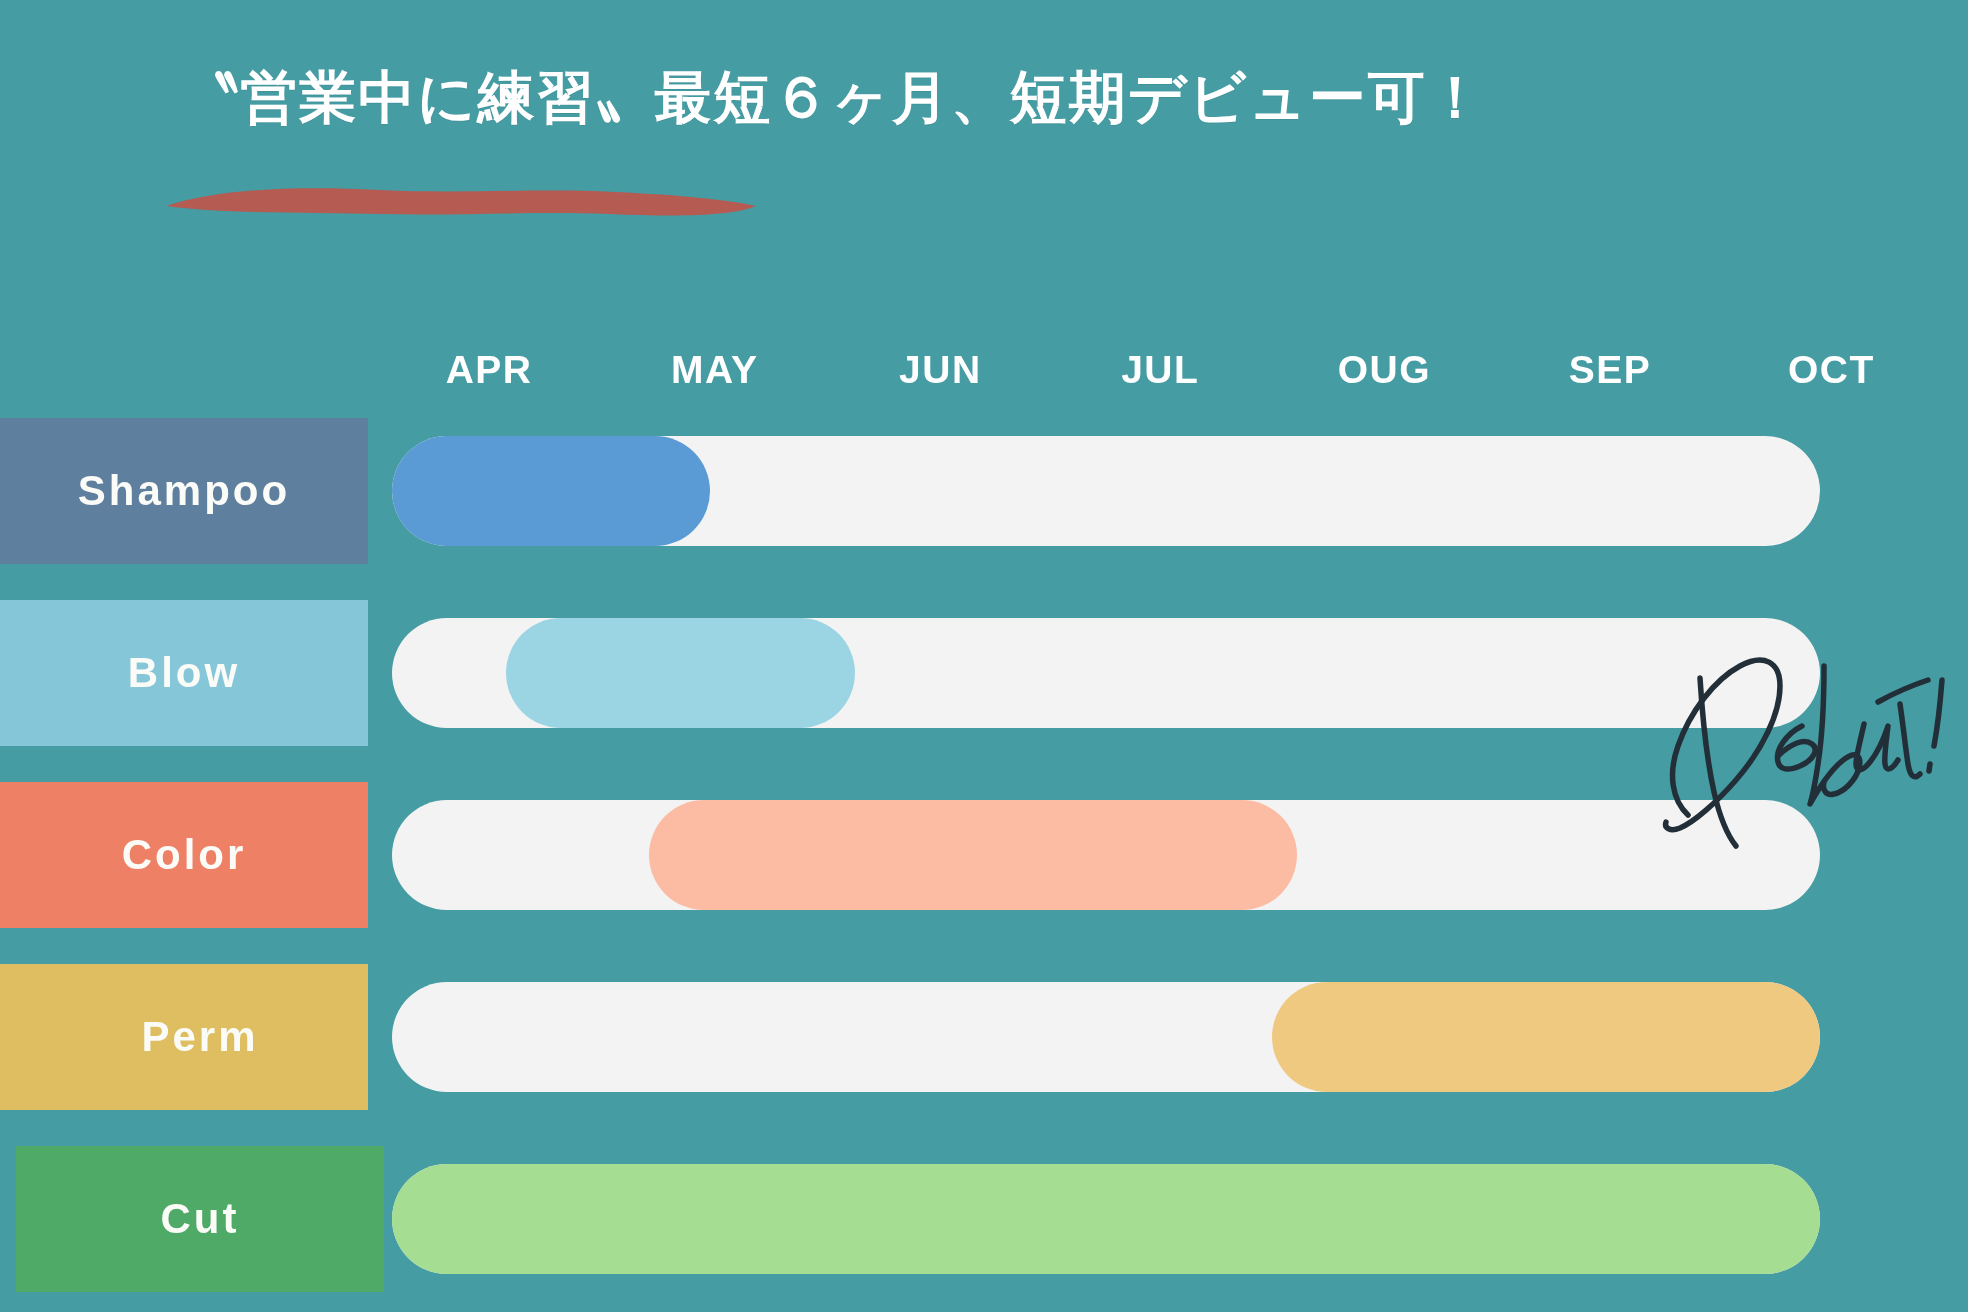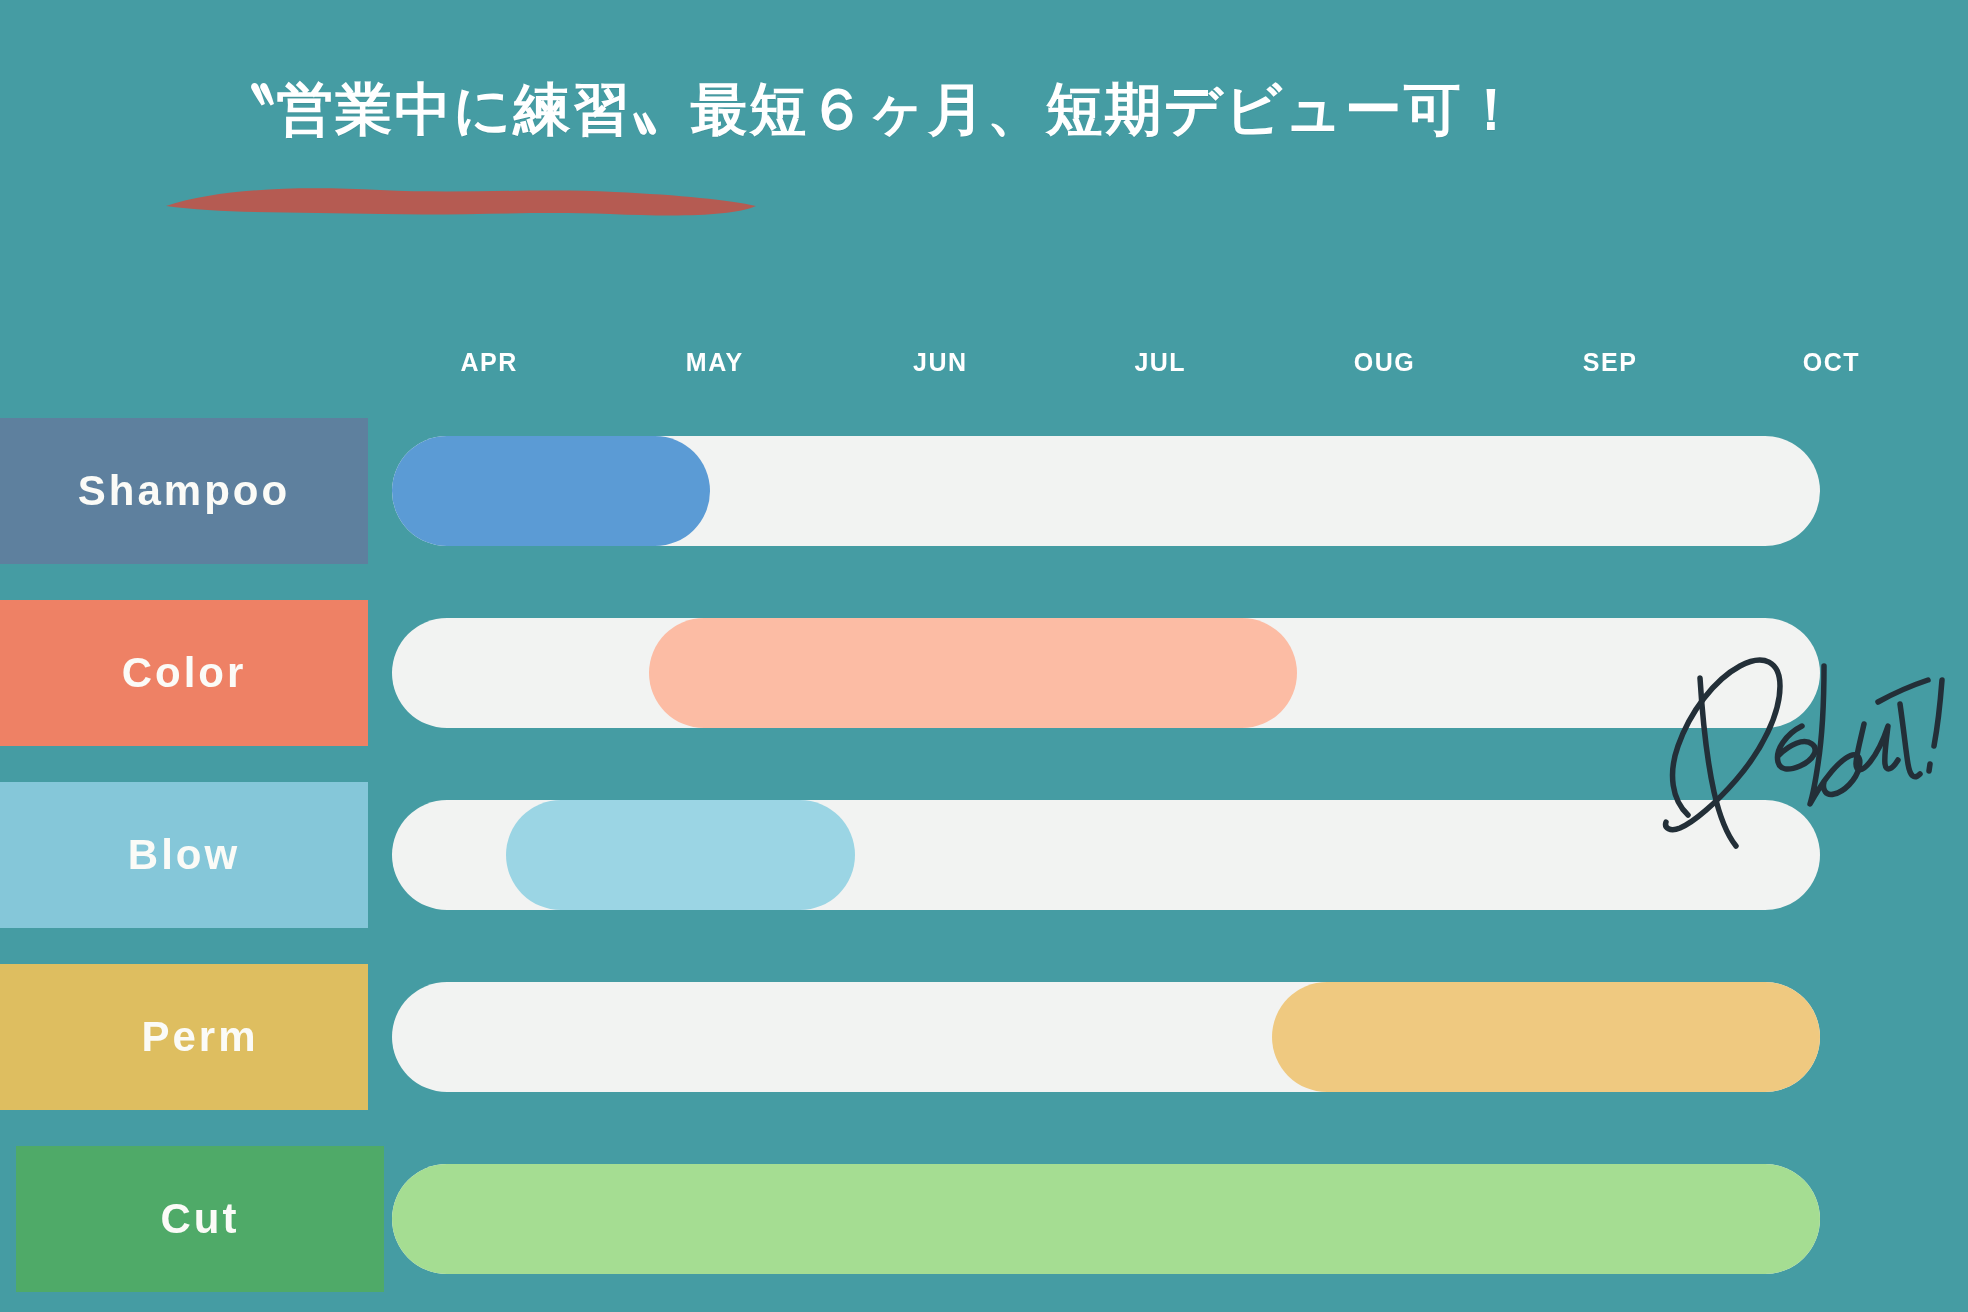--- a/index.html
+++ b/index.html
@@ -6,23 +6,22 @@
   body{
     width:1968px;height:1312px;overflow:hidden;
     background:#459CA3;
     font-family:"Liberation Sans","DejaVu Sans",sans-serif;
     position:relative;
   }
   #stage{position:absolute;inset:0;}
 
   
   .title-wrap{
-    position:absolute;left:0;top:78px;width:1667px;
+    position:absolute;left:0;top:66px;width:1667px;
     text-align:center;
-    padding-left:36px;
   }
   .title-text{
     display:inline-block;
     color:#FFFFFF;
     font-size:57px;
     font-weight:700;
     letter-spacing:2px;
     line-height:1.1;
     white-space:nowrap;
     text-shadow:0 1px 0 rgba(0,0,0,.06);
@@ -36,21 +35,21 @@
 
   
   .months{
     position:absolute;left:392px;top:348px;
     width:1428px;height:58px;
   }
   .month{
     position:absolute;top:0;
     transform:translateX(-50%);
     color:#FFFFFF;
-    font-size:25px;
+    font-size:39px;
     font-weight:700;
     letter-spacing:1.5px;
     white-space:nowrap;
   }
 
   
   .rows{position:absolute;left:0;top:418px;width:1968px;}
   .row{position:relative;height:146px;margin-bottom:36px;}
   .row:last-child{margin-bottom:0;}
 
@@ -114,34 +113,34 @@
     <div class="row">
       <div class="row-label" style="background: rgb(94, 128, 158);">
         <span>Shampoo</span>
       </div>
       <div class="track" style="background: rgb(242, 243, 242);">
         <div class="bar" style="background: rgb(91, 155, 213); left: 0%; width: 22.3%;"></div>
       </div>
     </div>
 
     <div class="row">
+      <div class="row-label" style="background: rgb(133, 199, 217);">
+        <span>Blow</span>
+      </div>
+      <div class="track" style="background: rgb(242, 243, 242);">
+        <div class="bar" style="background: rgb(155, 213, 228); left: 8%; width: 24.4%;"></div>
+      </div>
+    </div>
+
+    <div class="row">
       <div class="row-label" style="background: rgb(238, 129, 101);">
         <span>Color</span>
       </div>
       <div class="track" style="background: rgb(242, 243, 242);">
         <div class="bar" style="background: rgb(252, 188, 164); left: 18%; width: 45.4%;"></div>
-      </div>
-    </div>
-
-    <div class="row">
-      <div class="row-label" style="background: rgb(133, 199, 217);">
-        <span>Blow</span>
-      </div>
-      <div class="track" style="background: rgb(242, 243, 242);">
-        <div class="bar" style="background: rgb(155, 213, 228); left: 8%; width: 24.4%;"></div>
       </div>
     </div>
 
     <div class="row">
       <div class="row-label" style="background: rgb(222, 190, 96); padding-left: 32px;">
         <span>Perm</span>
       </div>
       <div class="track" style="background: rgb(242, 243, 242);">
         <div class="bar" style="background: rgb(239, 201, 128); left: 61.6%; width: 38.4%;"></div>
       </div>

